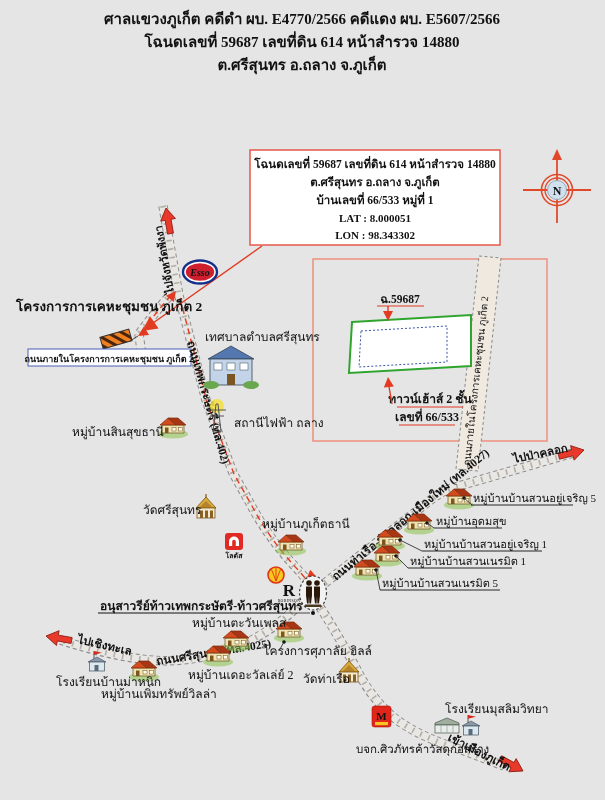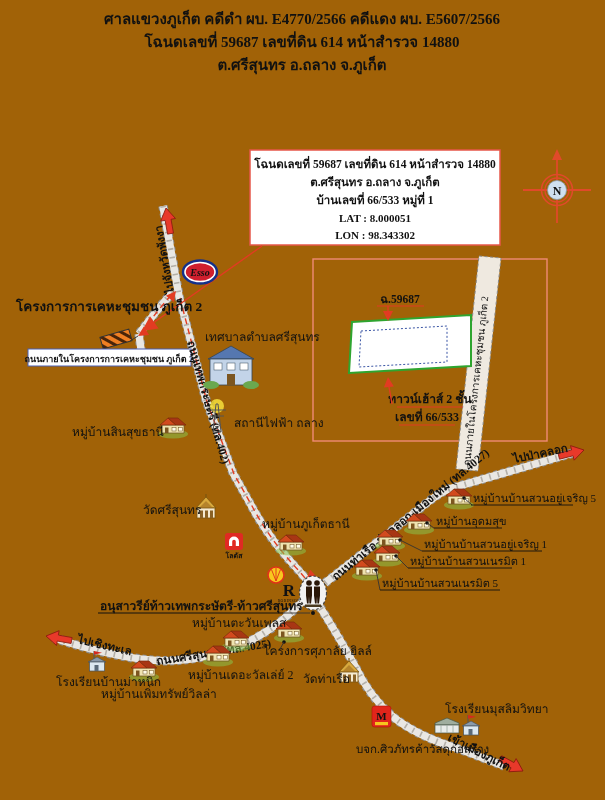--- a/index.html
+++ b/index.html
@@ -1,16 +1,16 @@
 <!DOCTYPE html>
 <html><head>
 <meta charset="utf-8">
 <style>
   html,body{margin:0;padding:0;background:#fff;}
-  #page{width:605px;height:800px;position:relative;background:#a16207;overflow:hidden;}
+  #page{width:605px;height:800px;position:relative;background:#e5e5e5;overflow:hidden;}
   svg{display:block;}
   text{font-family:"Liberation Serif","DejaVu Serif",serif;fill:#111;}
   .rc{fill:none;stroke:#8c8c8c;stroke-width:9.5;stroke-dasharray:4 3;}
   .rf{fill:none;stroke:#e9e7e3;stroke-width:7.5;}
   .rt{fill:none;stroke:#b3afa8;stroke-width:5.5;stroke-dasharray:1.6 7;}
   .redln{stroke:#e23b22;fill:none;}
   .thin{stroke:#333;stroke-width:0.9;}
 </style>
 </head>
 <body>

